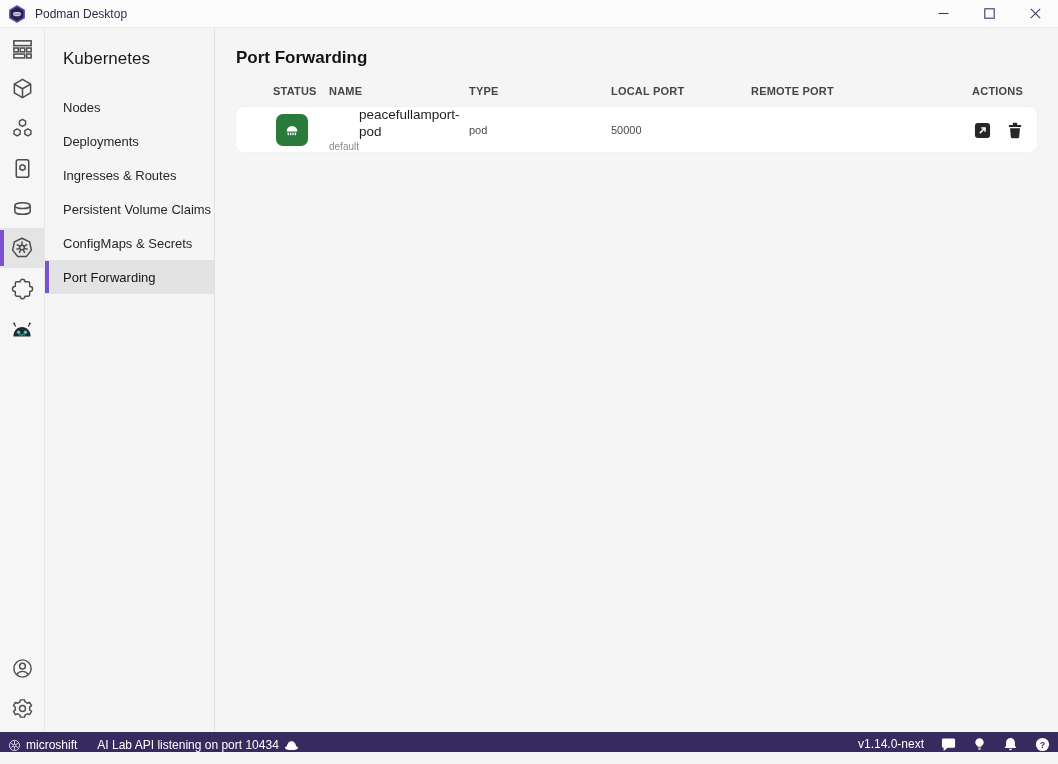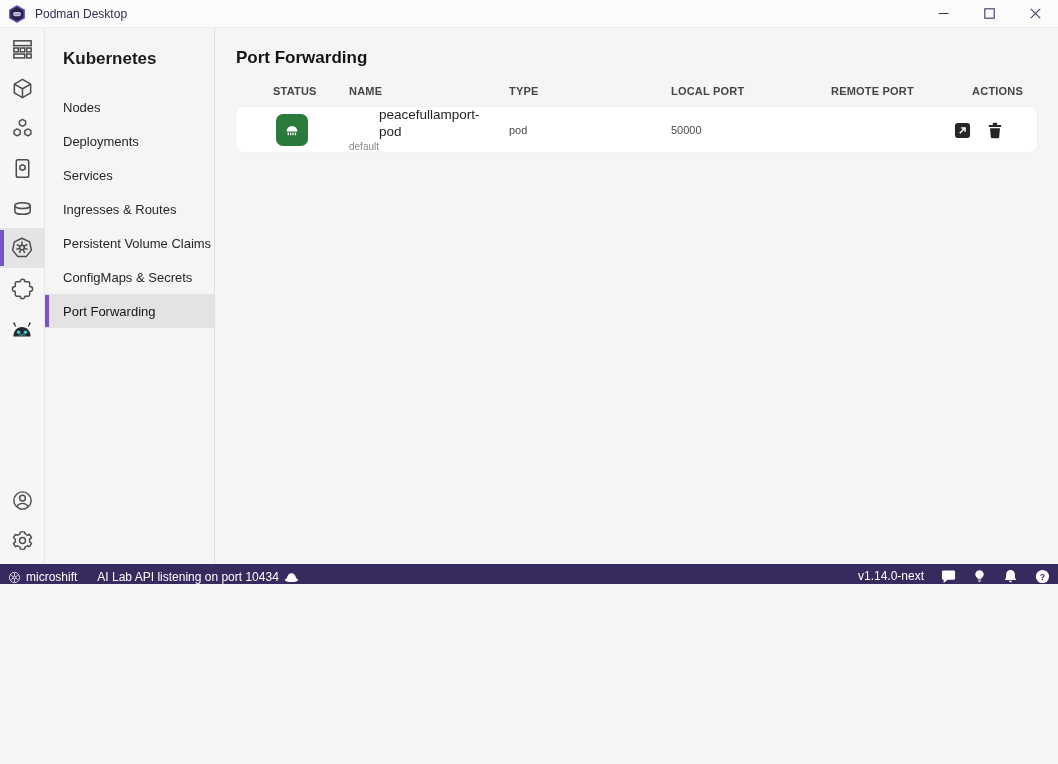--- a/index.html
+++ b/index.html
@@ -1,18 +1,18 @@
 <!DOCTYPE html>
 <html><head>
 <meta charset="utf-8">
 <style>
   * { box-sizing: border-box; margin: 0; padding: 0; }
   html, body { width: 1058px; height: 764px; overflow: hidden; }
   body { font-family: "Liberation Sans", sans-serif; background: #f5f5f5; }
-  .window { display: flex; flex-direction: column; width: 1058px; height: 584px; }
+  .window { display: flex; flex-direction: column; width: 1058px; height: 752px; }
 
   
   .titlebar { height: 28px; background: #fbfbfb; border-bottom: 1px solid #ececec;
     display: flex; align-items: center; padding-left: 8px; flex: 0 0 28px; }
   .app-title { font-size: 12px; color: #322c50; margin-left: 9px; }
   .win-controls { margin-left: auto; display: flex; height: 100%; }
   .win-btn { width: 46px; height: 100%; border: none; background: transparent;
     display: flex; align-items: center; justify-content: center; color: #403a66; cursor: pointer; }
 
   
@@ -24,33 +24,33 @@
   .rail-item { width: 100%; height: 40px; display: flex; align-items: center; justify-content: center;
     color: #4d4d4d; position: relative; cursor: pointer; }
   .rail-item.active { background: #e4e4e4; }
   .rail-item.active::before { content: ""; position: absolute; left: 0; top: 2px; bottom: 2px;
     width: 4px; background: #7a52cf; }
   .rail-spacer { flex: 1; }
   .rail-bottom { margin-bottom: 4px; }
 
   
   .sidebar { width: 170px; flex: 0 0 170px; background: #f5f5f5; border-right: 1px solid #e0e0e0; }
-  .sidebar-title { font-size: 17px; font-weight: 700; color: #1b1b1b; padding: 21px 0 0 18px; }
+  .sidebar-title { font-size: 17px; font-weight: 400; color: #1b1b1b; padding: 21px 0 0 18px; }
   .nav-list { margin-top: 21px; }
   .nav-item { height: 34px; display: flex; align-items: center; padding-left: 18px;
     font-size: 13px; color: #262626; position: relative; cursor: pointer; }
   .nav-item.active { background: #e3e3e3; color: #141414; }
   .nav-item.active::before { content: ""; position: absolute; left: 0; top: 1px; bottom: 1px;
     width: 4px; background: #7a52cf; }
 
   
   .main { flex: 1; min-width: 0; padding: 0 21px 0 21px; }
   .main-title { font-size: 17px; font-weight: 700; color: #141414; margin-top: 20px; }
   .table-wrap { margin-top: 17px; }
-  .tgrid { display: grid; grid-template-columns: 56px 140px 142px 140px 1fr auto; align-items: center; gap: 20px; }
+  .tgrid { display: grid; grid-template-columns: 56px 140px 142px 140px 1fr auto; align-items: center; }
   .table-header { padding: 0 14px 10px 37px; }
   .th { font-size: 11px; font-weight: 700; color: #454545; letter-spacing: .2px; }
   .th-actions { text-align: right; }
   .row-card { background: #ffffff; border-radius: 8px; height: 45px;
     padding: 0 14px 0 37px; box-shadow: 0 0 0 1px rgba(0,0,0,0.015); }
   .status-badge { width: 32px; height: 32px; border-radius: 7px; background: #2a7a3b;
     display: flex; align-items: center; justify-content: center; margin-left: 3px; }
   .name-cell { display: flex; flex-direction: column; justify-content: center; line-height: 1.25; }
   .row-name { font-size: 13.5px; color: #1f1f1f; margin-left: 30px; }
   .row-namespace { font-size: 10px; color: #8a8a8a; }
@@ -202,23 +202,20 @@
     </div>
 
     <div class="sidebar">
       <div class="sidebar-title">Kubernetes</div>
       <div class="nav-list">
         <div class="nav-item">
             <span>Nodes</span>
           </div>
         <div class="nav-item">
             <span>Deployments</span>
-          </div>
-        <div class="nav-item">
-            <span>Services</span>
           </div>
         <div class="nav-item">
             <span>Ingresses &amp; Routes</span>
           </div>
         <div class="nav-item">
             <span>Persistent Volume Claims</span>
           </div>
         <div class="nav-item">
             <span>ConfigMaps &amp; Secrets</span>
           </div>

